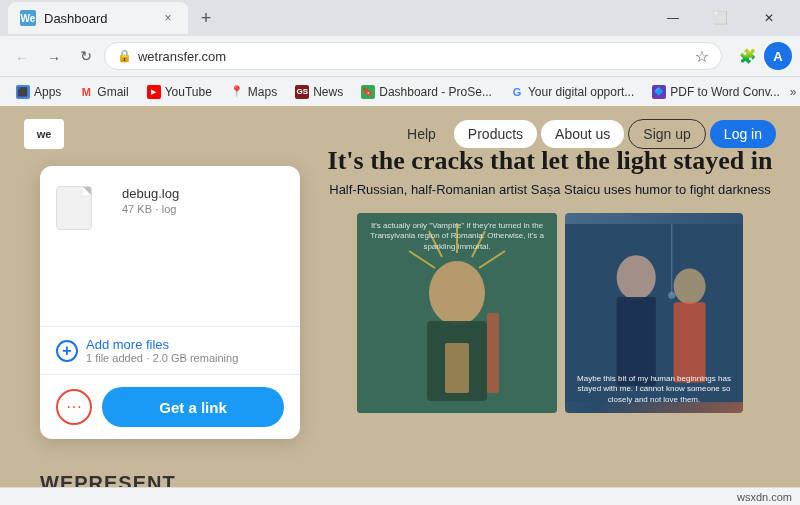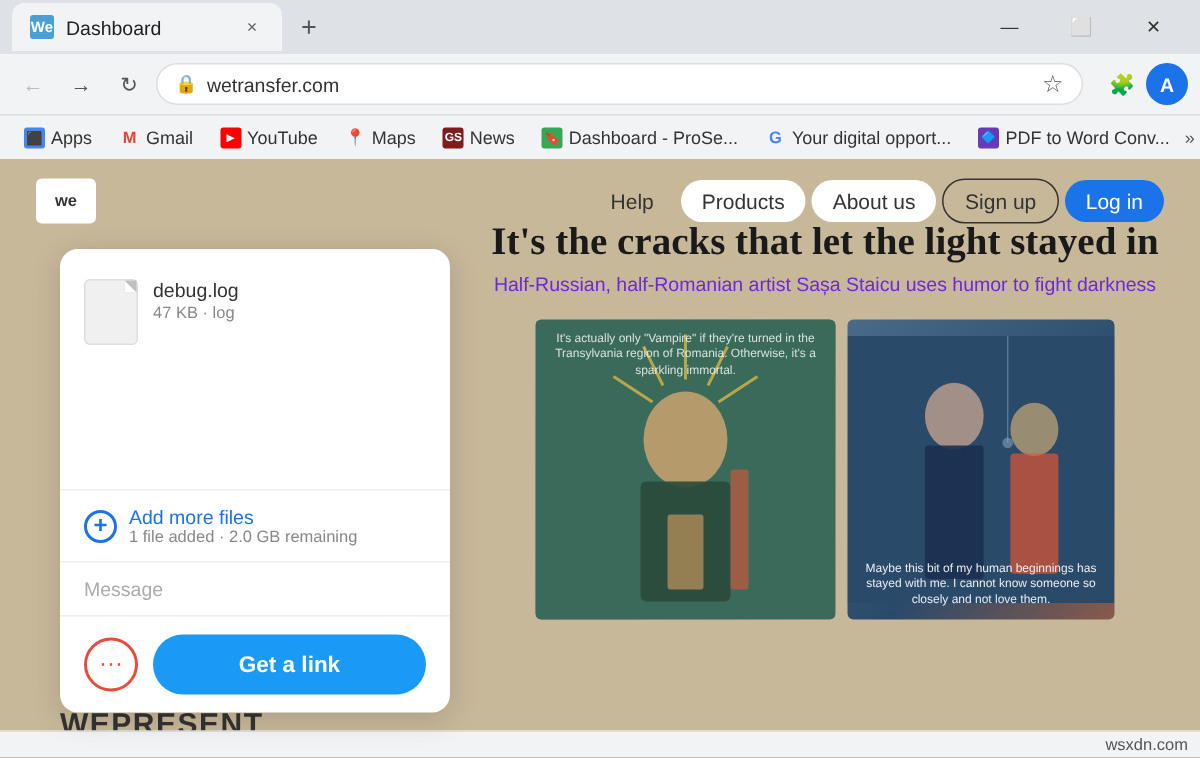--- a/index.html
+++ b/index.html
@@ -40,37 +40,37 @@
     .wt-logo-text { font-size: 11px; font-weight: bold; color: #333; }
     .wt-nav { display: flex; align-items: center; gap: 4px; }
     .wt-nav-btn { padding: 6px 14px; border-radius: 20px; font-size: 14px; cursor: pointer; border: none; background: transparent; color: #333; }
     .wt-nav-btn.active { background: white; font-weight: 500; }
     .wt-nav-btn.signup { background: transparent; border: 1.5px solid #333; border-radius: 20px; }
     .wt-nav-btn.login { background: #1a73e8; color: white; border-radius: 20px; }
 
     
     .upload-panel { position: absolute; left: 40px; top: 60px; width: 260px; background: white; border-radius: 12px; box-shadow: 0 4px 20px rgba(0,0,0,0.15); z-index: 20; padding: 0; overflow: hidden; }
     .file-area { padding: 16px; min-height: 160px; }
-    .file-item { display: flex; align-items: flex-start; padding: 4px 0; }
+    .file-item { display: flex; align-items: flex-start; padding: 4px 0; gap: 20px; }
     .file-icon { width: 36px; height: 44px; background: #f0f0f0; border-radius: 4px; margin-right: 10px; display: flex; align-items: center; justify-content: center; font-size: 10px; color: #888; border: 1px solid #ddd; flex-shrink: 0; position: relative; }
     .file-icon::after { content: ''; position: absolute; top: 0; right: 0; border-left: 8px solid white; border-top: 8px solid #c0c0c0; }
     .file-name { font-size: 13px; color: #333; font-weight: 500; }
     .file-meta { font-size: 11px; color: #888; margin-top: 2px; }
     .add-more { display: flex; align-items: center; gap: 8px; padding: 10px 16px; border-top: 1px solid #eee; cursor: pointer; color: #1a73e8; font-size: 13px; }
     .add-more-icon { width: 22px; height: 22px; border-radius: 50%; border: 2px solid #1a73e8; display: flex; align-items: center; justify-content: center; font-size: 16px; font-weight: bold; color: #1a73e8; flex-shrink: 0; }
     .add-more-sub { font-size: 11px; color: #888; }
     .message-area { padding: 10px 16px; border-top: 1px solid #eee; font-size: 13px; color: #aaa; }
     .panel-actions { display: flex; align-items: center; padding: 12px 16px; gap: 10px; border-top: 1px solid #eee; }
     .options-btn { width: 36px; height: 36px; border-radius: 50%; border: 2px solid #e74c3c; display: flex; align-items: center; justify-content: center; cursor: pointer; color: #e74c3c; font-size: 16px; flex-shrink: 0; }
     .get-link-btn { flex: 1; height: 40px; background: #1a9af5; border: none; border-radius: 20px; color: white; font-size: 15px; font-weight: 600; cursor: pointer; border-radius: 20px; }
 
     
     .hero { position: absolute; top: 40px; left: 320px; right: 20px; text-align: center; }
     .hero-title { font-size: 26px; font-weight: 700; color: #1a1a1a; margin-bottom: 6px; font-family: Georgia, serif; }
-    .hero-subtitle { font-size: 13px; color: #6d28d9; margin-bottom: 16px; }
+    .hero-subtitle { font-size: 13px; color: #0f172a; margin-bottom: 16px; }
     .hero-images { display: flex; gap: 8px; justify-content: center; height: 200px; }
     .hero-img { border-radius: 4px; overflow: hidden; background: #5a8a8a; }
     .hero-img-left { width: 200px; background: linear-gradient(135deg, #4a7a6a 0%, #2d5a4a 50%, #8b6a5a 100%); position: relative; }
     .hero-img-right { width: 178px; background: linear-gradient(135deg, #4a6a8a 0%, #2a4a6a 60%, #8a5a4a 100%); position: relative; }
     .hero-img-text { position: absolute; top: 8px; left: 8px; right: 8px; font-size: 8px; color: rgba(255,255,255,0.8); line-height: 1.3; }
     .hero-img-caption { position: absolute; bottom: 8px; left: 8px; right: 8px; font-size: 8px; color: rgba(255,255,255,0.9); line-height: 1.3; }
     .take-a-look { display: block; margin: 12px auto 0; padding: 8px 24px; border: 1.5px solid #333; border-radius: 20px; background: transparent; font-size: 13px; cursor: pointer; color: #333; width: fit-content; }
     .wepresent-logo { position: absolute; bottom: 10px; left: 40px; font-size: 20px; font-weight: 900; color: #333; letter-spacing: 1px; font-family: Arial Black, sans-serif; }
 
     
@@ -175,23 +175,20 @@
     </div>
 
     <div class="add-more">
       <div class="add-more-icon">+</div>
       <div>
         <div>Add more files</div>
         <div class="add-more-sub">1 file added · 2.0 GB remaining</div>
       </div>
     </div>
 
-    <div class="message-area">
-      <span>Message</span>
-    </div>
 
     <div class="panel-actions">
       <div class="options-btn">···</div>
       <button class="get-link-btn">Get a link</button>
     </div>
   </div>
 
   <div class="hero">
     <h1 class="hero-title">It's the cracks that let the light stayed in</h1>
     <p class="hero-subtitle">Half-Russian, half-Romanian artist Sașa Staicu uses humor to fight darkness</p>

